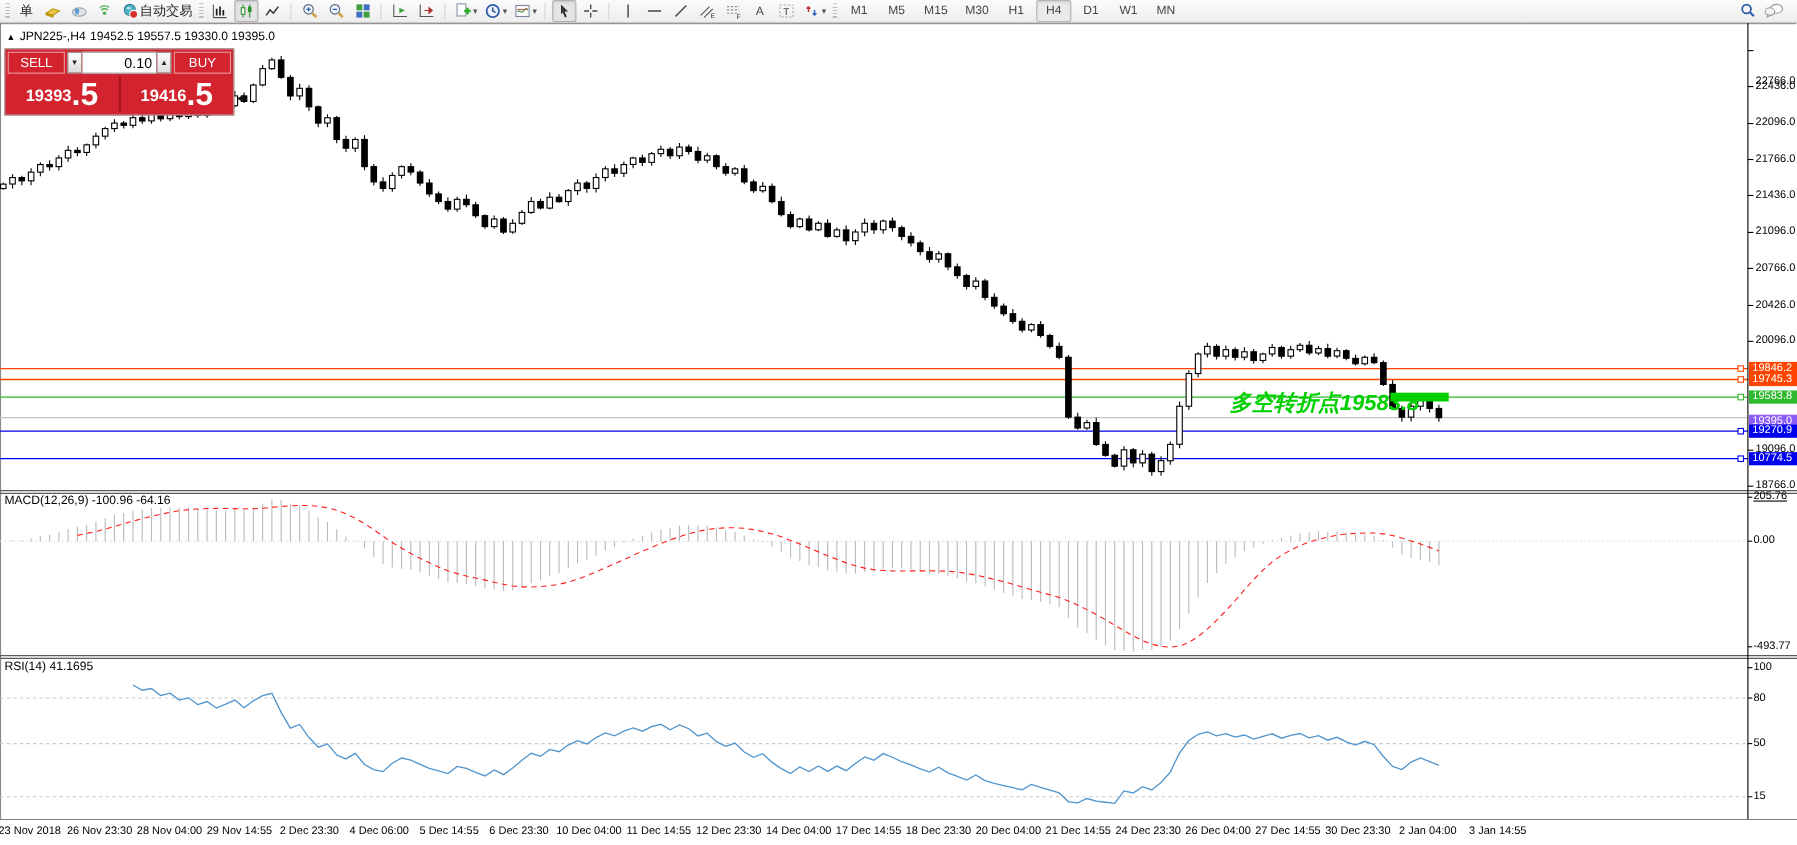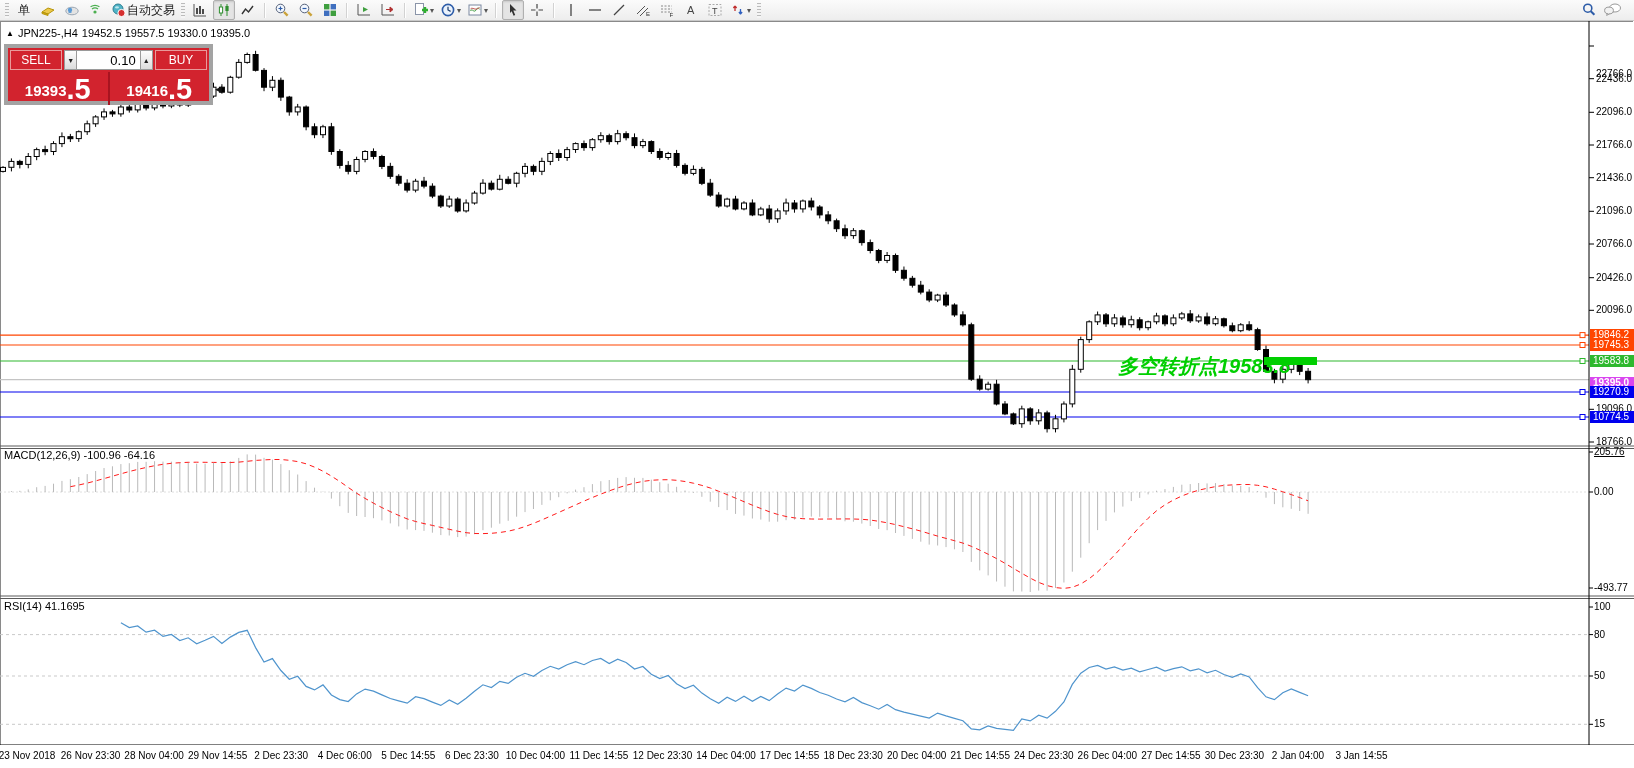--- a/index.html
+++ b/index.html
@@ -28,21 +28,21 @@
     border-left:1px solid #8a8a8a;border-top:1px solid #8a8a8a;box-sizing:border-box;background:#fff;}
 
   #chart-svg{position:absolute;left:0;top:0;z-index:1;}
 
   .pane-label{position:absolute;font-size:11px;color:#000;z-index:3;}
   #main-title{left:6px;top:27px;display:flex;align-items:center;gap:4px;}
   #main-title .tri{font-size:8px;}
 
   
   #panel{position:absolute;left:4px;top:44px;width:209px;height:61px;z-index:4;
-    background:#d2232e;border:4px solid #a3a3a3;box-sizing:border-box;}
+    background:#d2232e;border:1px solid #a3a3a3;box-sizing:border-box;}
   #panel .row1{display:flex;height:24px;align-items:stretch;}
   .pbtn{flex:0 0 50px;display:flex;align-items:center;justify-content:center;color:#fff;
     font-size:12px;border:1px solid #e89a9a;margin:2px;background:#d2232e;}
   #vol{flex:1;display:flex;margin:2px 0;}
   .stepbtn{width:18px;background:linear-gradient(#fdfdfd,#dcdcdc);border:1px solid #9a9a9a;
     display:flex;align-items:center;justify-content:center;font-size:7px;color:#222;}
   #vol input{width:100%;border:1px solid #9a9a9a;border-left:none;border-right:none;
     text-align:right;font-size:13px;padding-right:4px;outline:none;}
   #panel .row2{display:flex;height:33px;}
   .bigprice{flex:1;display:flex;align-items:flex-end;justify-content:center;color:#fff;padding-bottom:1px;}
@@ -227,20 +227,21 @@
       </svg>
   </span>
   <span class="tbtn">
     <svg width="16" height="16">
         <path d="M5 9 V4 M5 4 L3.4 6 M5 4 L6.6 6" stroke="#c03030" stroke-width="1.3" fill="none"></path>
         <path d="M10.5 7 V12 M10.5 12 L8.9 10 M10.5 12 L12.1 10" stroke="#3060c0" stroke-width="1.3" fill="none"></path>
       </svg>
     <span class="caret">▾</span>
   </span>
   <span class="tgrip"></span>
+  <span id="tf-group"><span class="tbtn tf">M1</span><span class="tbtn tf">M5</span><span class="tbtn tf">M15</span><span class="tbtn tf">M30</span><span class="tbtn tf">H1</span><span class="tbtn tf pressed">H4</span><span class="tbtn tf">D1</span><span class="tbtn tf">W1</span><span class="tbtn tf">MN</span></span>
   <span class="tspacer"></span>
   <span class="tbtn">
     <svg width="16" height="16">
         <circle cx="6.8" cy="6.2" r="4" fill="none" stroke="#2d5ca8" stroke-width="1.6"></circle>
         <path d="M9.8 9.2 L13.4 12.8" stroke="#2d5ca8" stroke-width="2"></path>
       </svg>
   </span>
   <span class="tbtn" style="margin-right:8px;">
     <svg width="18" height="16">
         <ellipse cx="11" cy="6" rx="5.5" ry="4" fill="#fff" stroke="#9a9a9a"></ellipse>
@@ -862,21 +863,21 @@
 <div class="ytick" style="top:171.7px;">21436.0</div>
 <div class="ytick" style="top:205.3px;">21096.0</div>
 <div class="ytick" style="top:238.0px;">20766.0</div>
 <div class="ytick" style="top:271.7px;">20426.0</div>
 <div class="ytick" style="top:304.3px;">20096.0</div>
 <div class="ytick" style="top:403.3px;">19096.0</div>
 <div class="ytick" style="top:436.0px;">18766.0</div>
 <div class="badge" style="top:329.1px;background:#ff4500;">19846.2</div>
 <div class="badge" style="top:339.0px;background:#ff4500;">19745.3</div>
 <div class="badge" style="top:355.0px;background:#2eb82e;">19583.8</div>
-<div class="badge" style="top:377px;background:#d946ef;font-weight:bold;">19395.0</div>
+<div class="badge" style="top:377px;background:#8b5cf6;">19395.0</div>
 <div class="badge" style="top:386.0px;background:#0000ee;">19270.9</div>
 <div class="badge" style="top:411.0px;background:#0000ee;">10774.5</div>
 <div class="itick" style="top:446.0px;text-decoration:underline;">205.76</div>
 <div class="itick" style="top:486.0px;">0.00</div>
 <div class="itick" style="top:582.0px;">-493.77</div>
 <div class="itick" style="top:601.0px;">100</div>
 <div class="itick" style="top:628.6px;">80</div>
 <div class="itick" style="top:670.0px;">50</div>
 <div class="itick" style="top:718.3px;">15</div>
 

